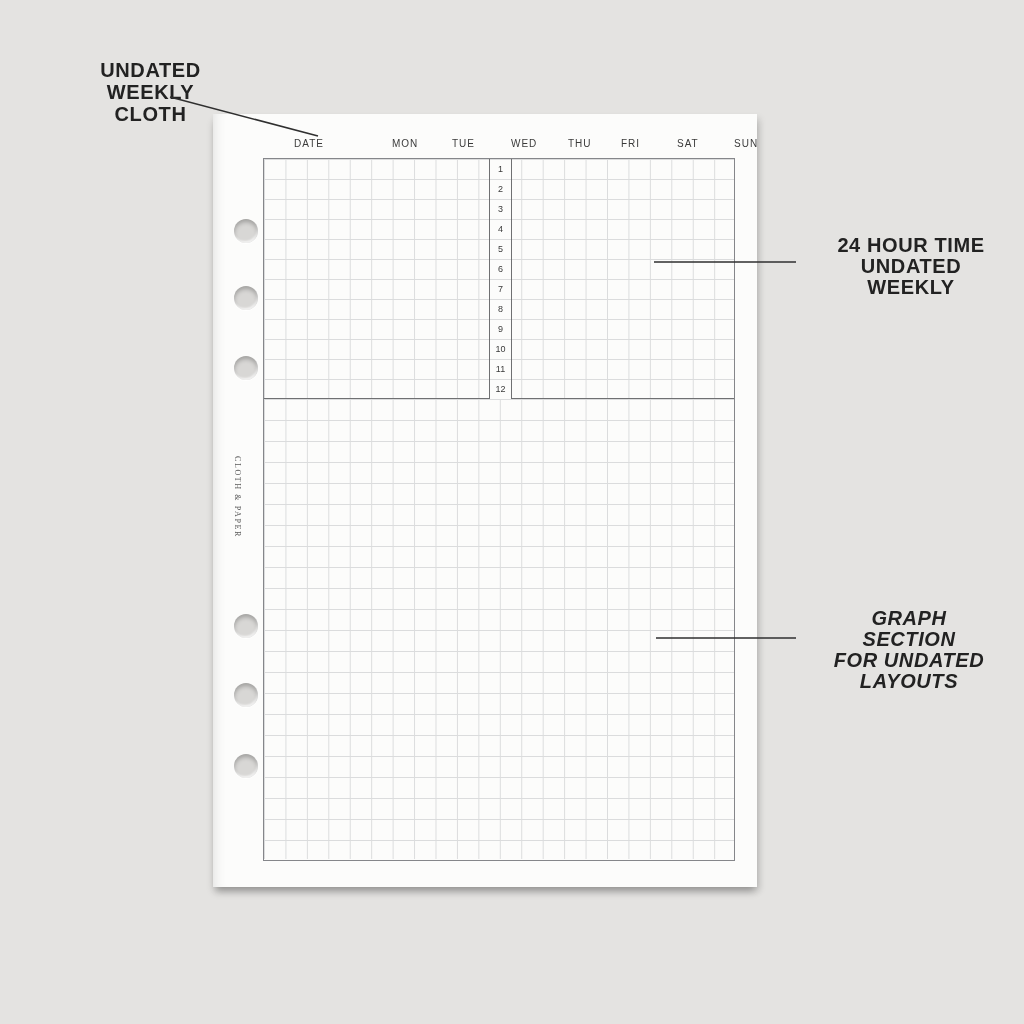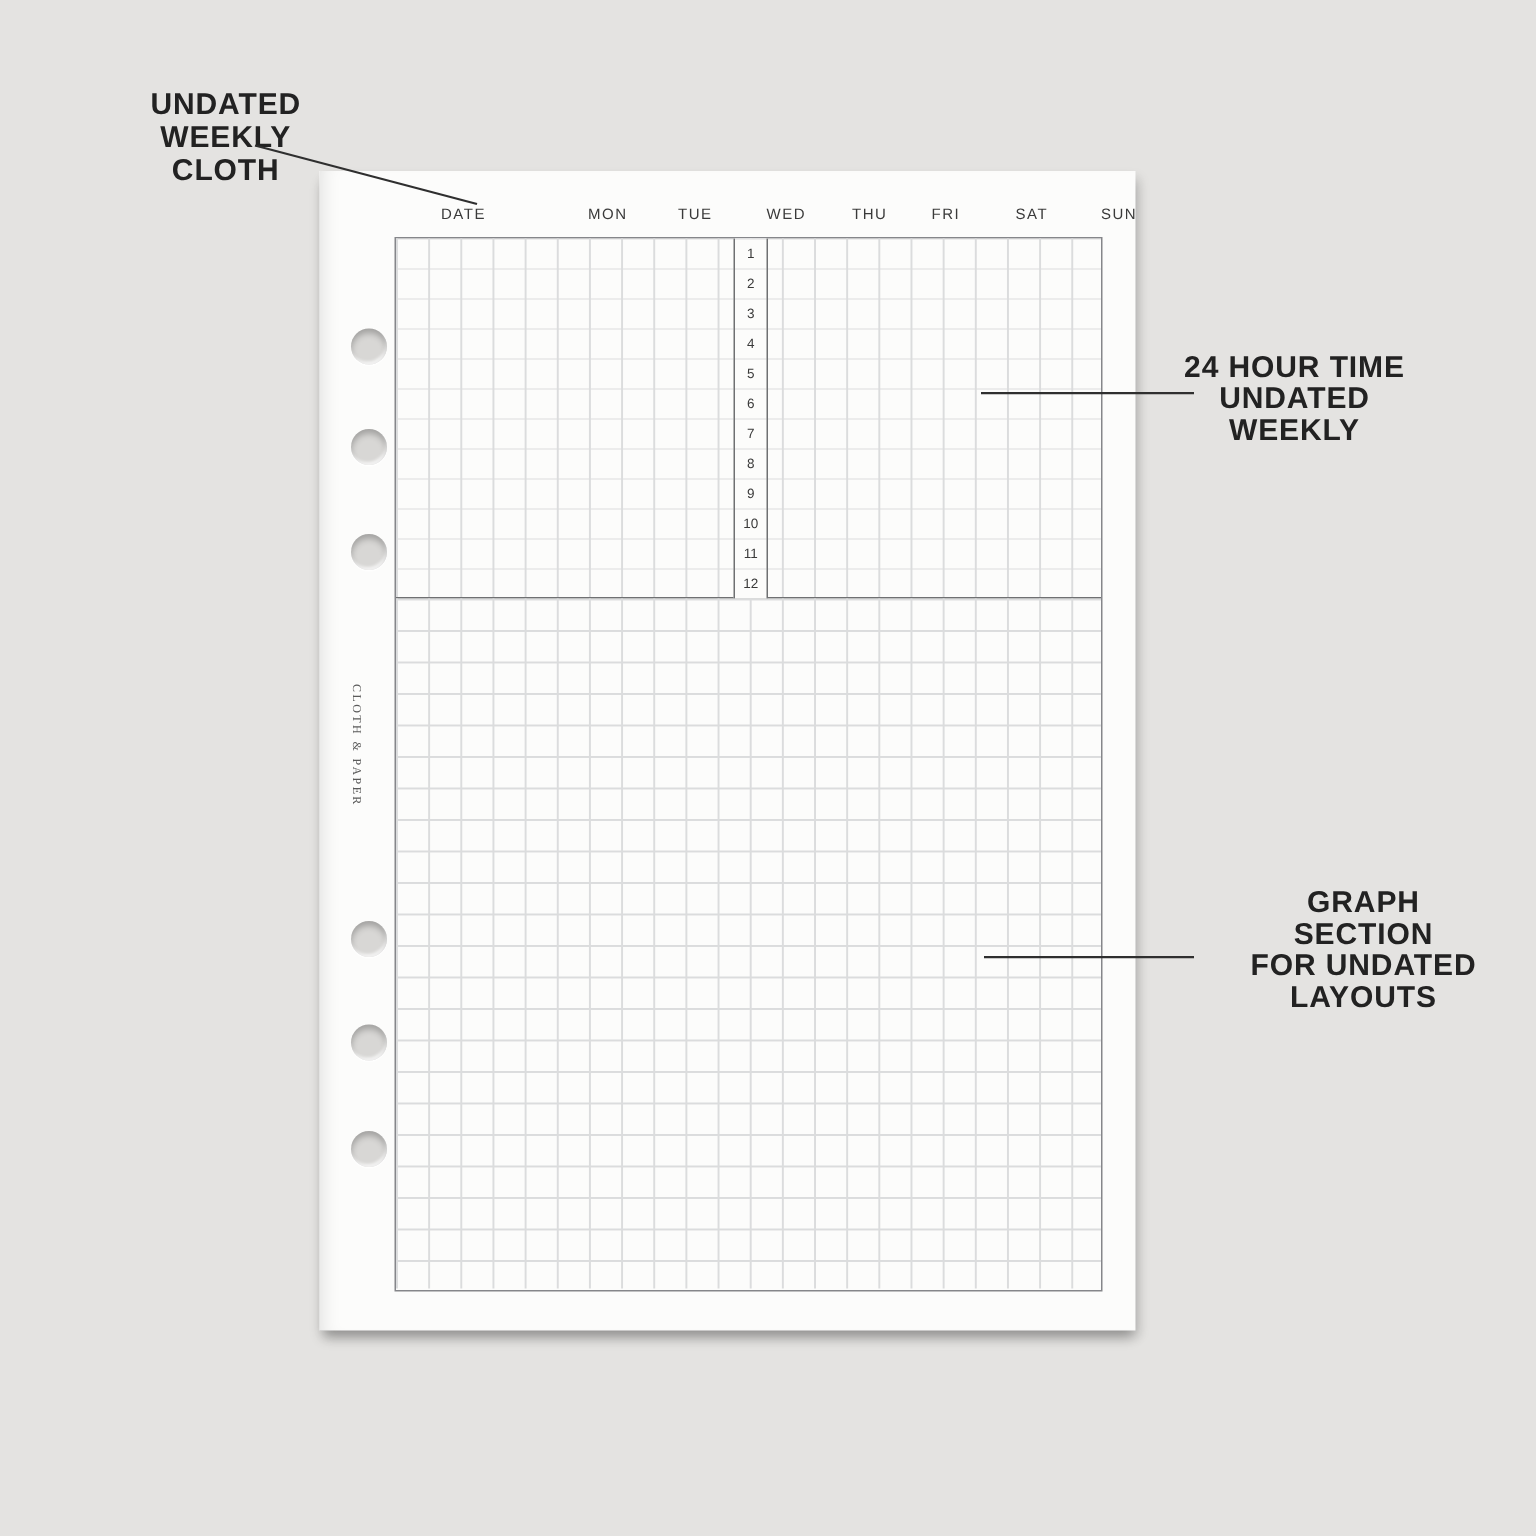--- a/index.html
+++ b/index.html
@@ -73,22 +73,22 @@
     height:20px;display:flex;align-items:center;justify-content:center;
     font-size:9px;color:var(--c-label-ink);
   }
 
   
   .ann{
     position:absolute;text-align:center;color:var(--c-annotation-ink);
     font-size:20px;font-weight:700;letter-spacing:0.6px;line-height:22px;margin-left:38px;
   }
   .ann-weekly{left:25px;top:59px;width:175px;}
-  .ann-timeblock{left:740px;top:235px;width:170px;line-height:21px;text-align:center;}
-  .ann-graph{left:786px;top:592px;width:170px;line-height:21px;}
+  .ann-timeblock{left:788px;top:235px;width:170px;line-height:21px;text-align:center;}
+  .ann-graph{left:786px;top:608px;width:170px;line-height:21px;font-style:italic;}
 
   .leaders{position:absolute;left:0;top:0;width:1024px;height:1024px;pointer-events:none;}
   .leaders line{stroke:var(--c-leader-line);stroke-width:1.5;}
 </style>
 </head>
 <body>
 
 <div class="scene">
 
   <div class="page">

